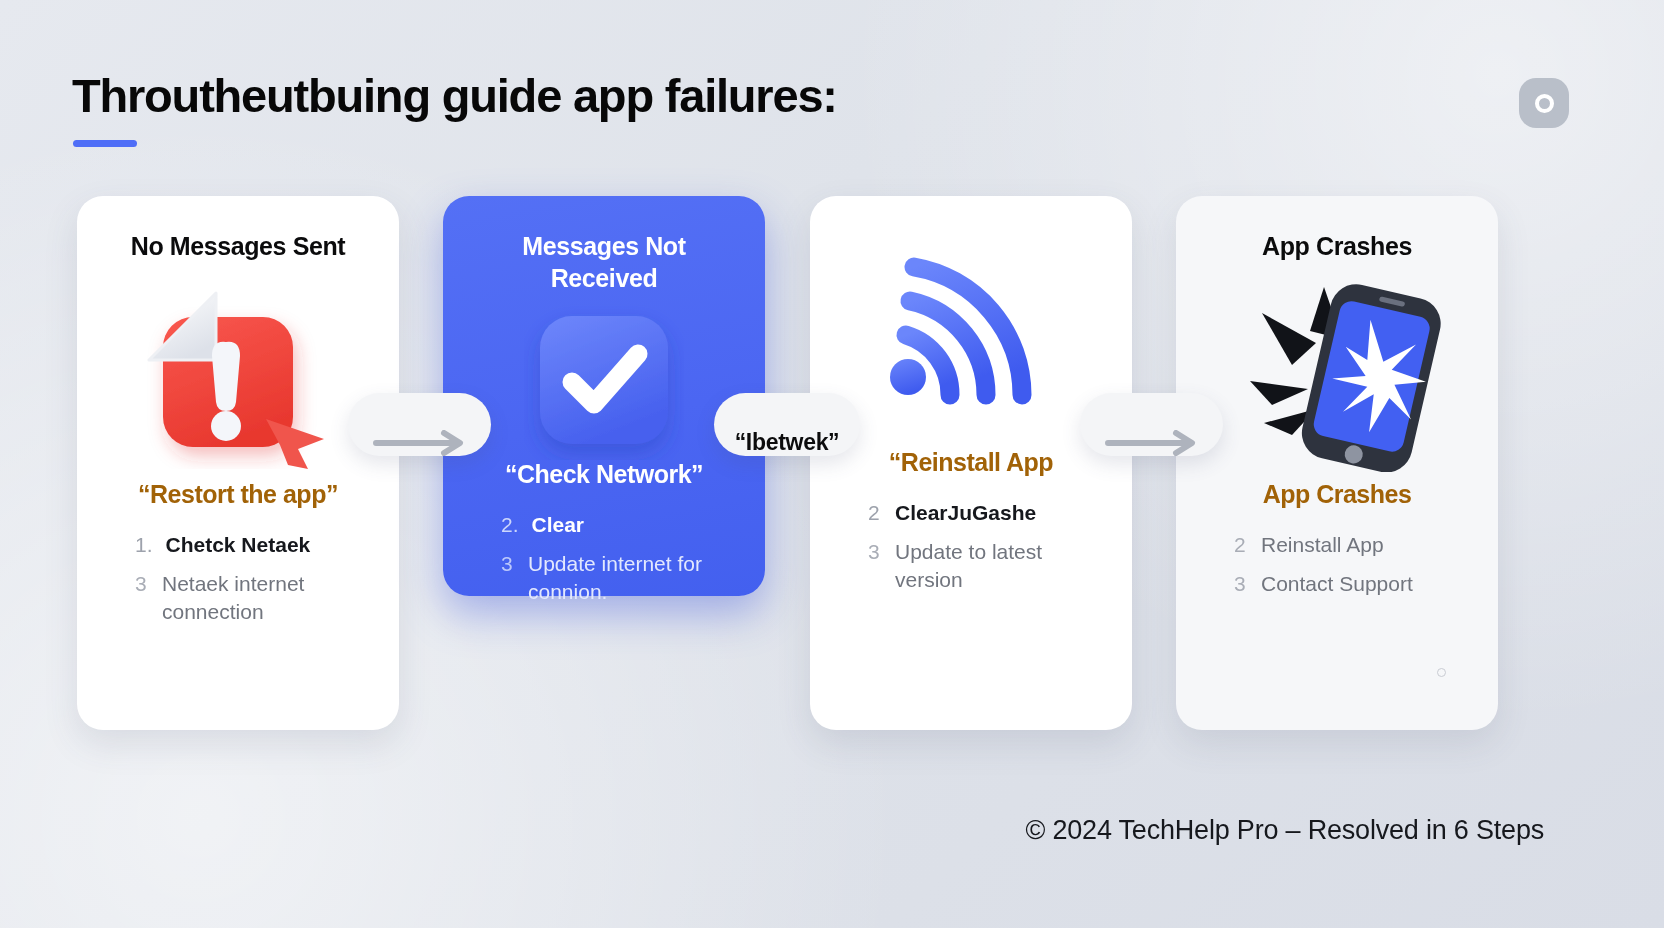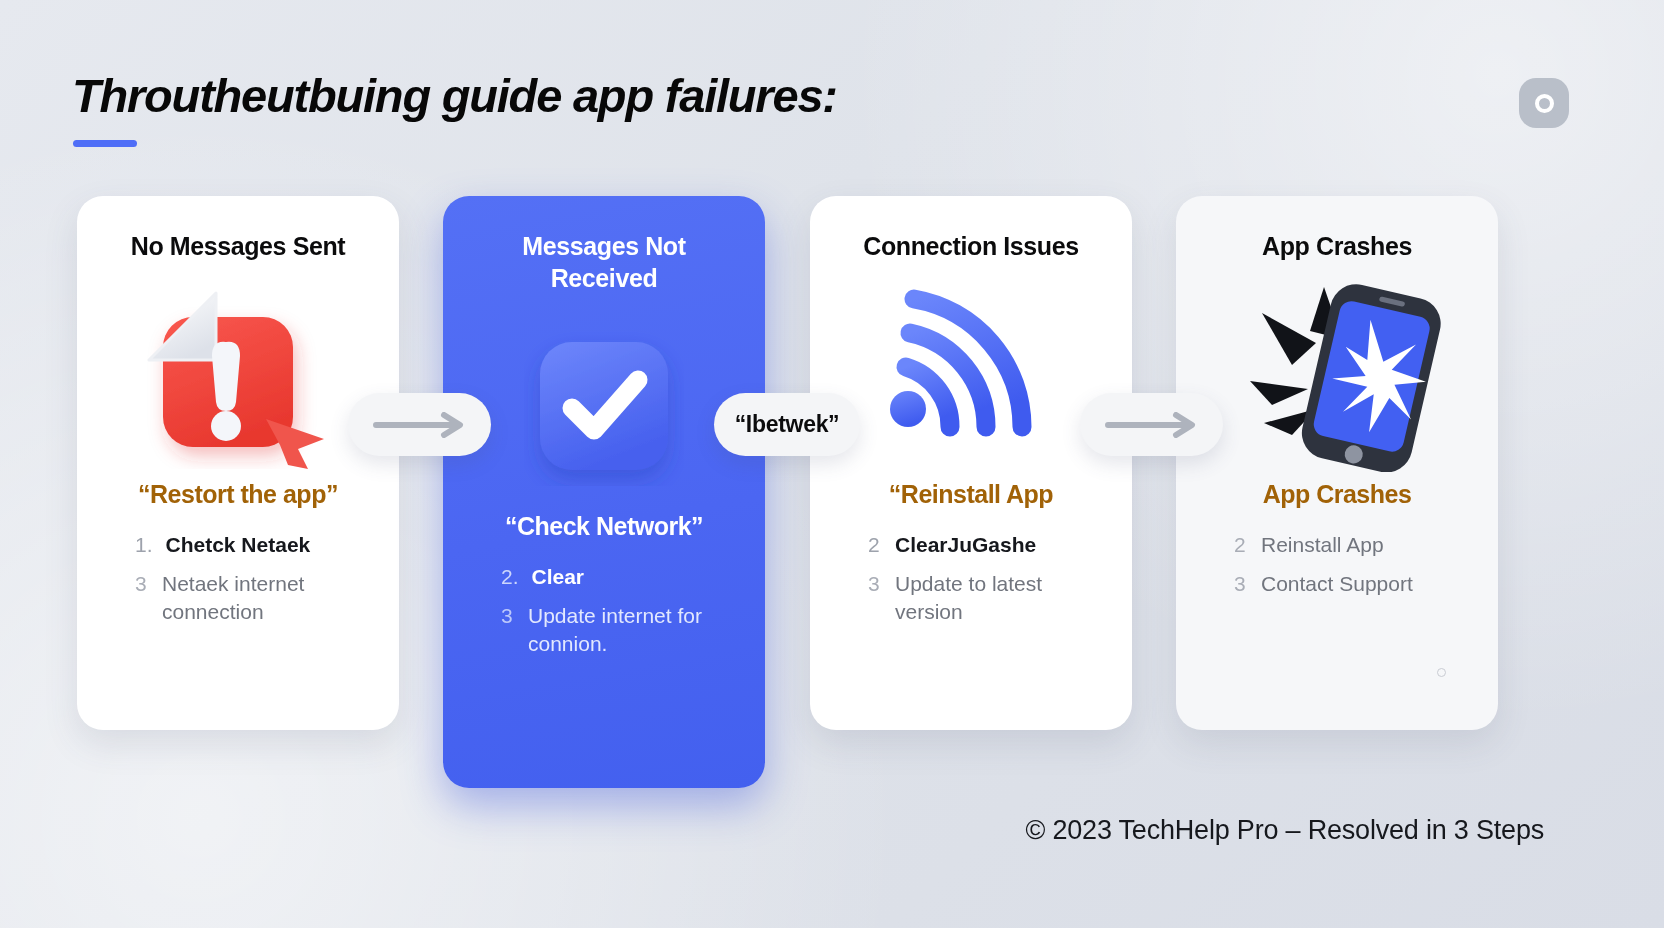--- a/index.html
+++ b/index.html
@@ -28,21 +28,20 @@
   
   .page-title {
     position: absolute;
     left: 72px;
     top: 68px;
     font-size: 47px;
     font-weight: 700;
     letter-spacing: -1.2px;
     color: #080808;
     white-space: nowrap;
-    font-style: italic;
   }
 
   .title-rule {
     position: absolute;
     left: 73px;
     top: 140px;
     width: 64px;
     height: 7px;
     border-radius: 4px;
     background: #4f6ef7;
@@ -82,21 +81,21 @@
     width: 322px;
     height: 534px;
     border-radius: 26px;
     padding: 34px 28px 0;
     display: flex;
     flex-direction: column;
   }
 
   .card.c1 { left: 77px;   background: #ffffff; box-shadow: 0 14px 34px rgba(70,80,110,0.13); }
   .card.c2 { left: 443px;  background: linear-gradient(170deg,#5470f5 0%, #4b66f2 55%, #4360ef 100%);
-             height: 592px; box-shadow: 0 18px 42px rgba(62,88,220,0.40); }
+             height: 400px; box-shadow: 0 18px 42px rgba(62,88,220,0.40); }
   .card.c3 { left: 810px;  background: #ffffff; box-shadow: 0 14px 34px rgba(70,80,110,0.13); }
   .card.c4 { left: 1176px; background: #f6f7f9; box-shadow: 0 14px 34px rgba(70,80,110,0.12); }
 
   .card-title {
     font-size: 25px;
     font-weight: 700;
     color: #0b0b0c;
     text-align: center;
     line-height: 1.28;
     letter-spacing: -0.4px;
@@ -155,21 +154,21 @@
 
   
   .connector {
     position: absolute;
     top: 393px;
     height: 63px;
     border-radius: 34px;
     background: #f4f5f7;
     box-shadow: 0 8px 20px rgba(70,80,110,0.14);
     display: flex;
-    align-items: center;
+    align-items: flex-end;
     justify-content: center;
     z-index: 6;
   }
   .connector.a { left: 348px; width: 143px; }
   .connector.b { left: 714px; width: 146px; }
   .connector.c { left: 1080px; width: 143px; }
 
   .connector .pill-text {
     font-size: 23px;
     font-weight: 700;
@@ -276,21 +275,20 @@
         <span class="txt">Clear</span>
       </div>
       <div class="step">
         <span class="num">3</span>
         <span class="txt">Update internet for connion.</span>
       </div>
     </div>
   </div>
 
   <div class="card c3">
-    <div class="card-title">Connection Issues</div>
     <div class="icon-stage">
       <svg width="175" height="170" viewBox="0 0 175 170">
         <defs>
           <linearGradient id="wfg" x1="0" y1="0" x2="0.3" y2="1">
             <stop offset="0%" stop-color="#6b86fb"></stop>
             <stop offset="100%" stop-color="#3f5bef"></stop>
           </linearGradient>
         </defs>
         <circle cx="24" cy="120" r="18" fill="url(#wfg)"></circle>
         <path d="M58 138 a 44 44 0 0 0 -44 -44" fill="none" stroke="url(#wfg)" stroke-width="0"></path>
@@ -358,13 +356,13 @@
 </div>
 
 <div class="connector c">
   <svg class="arrow-svg" viewBox="0 0 100 26">
     <path d="M6 13 L 86 13 M 74 3 L 90 13 L 74 23" fill="none" stroke="#aeb3bd" stroke-width="6" stroke-linecap="round" stroke-linejoin="round"></path>
   </svg>
 </div>
 
 <div class="tiny-dot"></div>
 
-<div class="footer">© 2023 TechHelp Pro – Resolved in 3 Steps</div>
+<div class="footer">© 2024 TechHelp Pro – Resolved in 6 Steps</div>
 
 </body></html>

